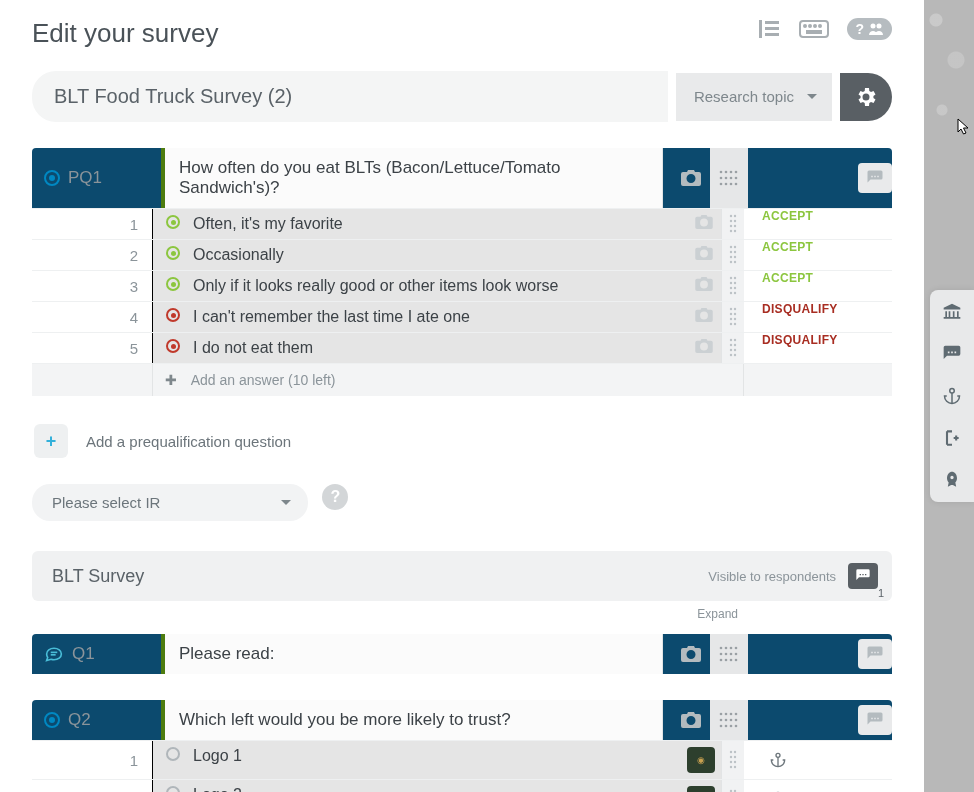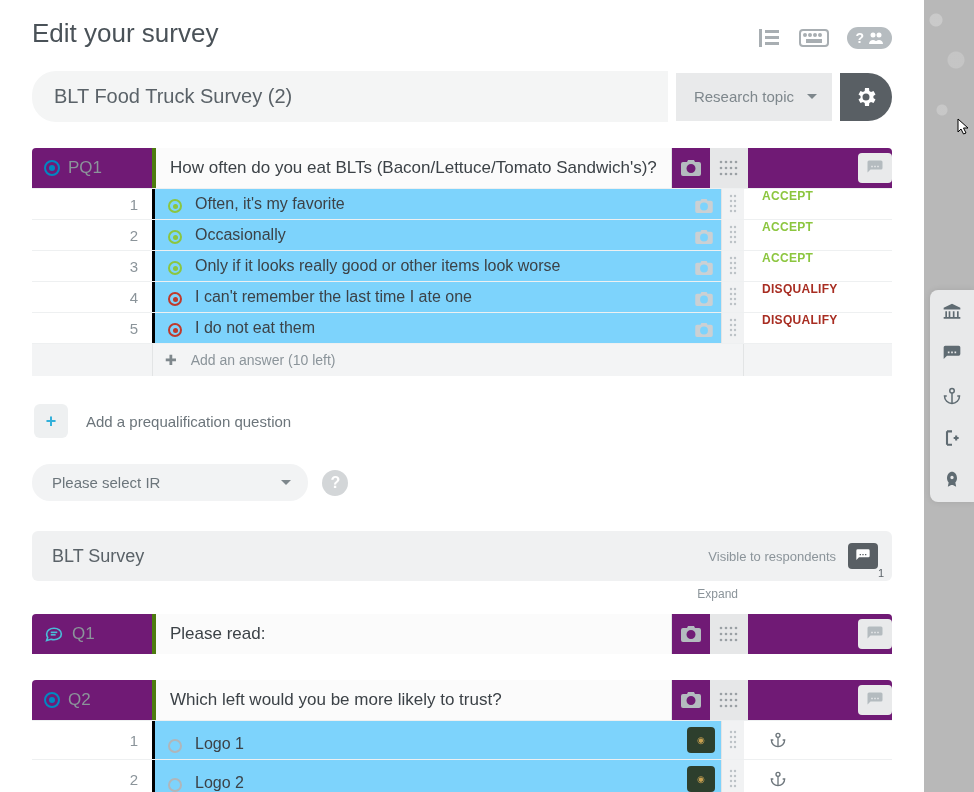--- a/index.html
+++ b/index.html
@@ -49,21 +49,21 @@
     align-items: center;
     justify-content: center;
   }
   .main {
     padding: 18px 32px 0 32px;
     width: 924px;
   }
   .header-row {
     display: flex;
     justify-content: space-between;
-    align-items: flex-end;
+    align-items: flex-start;
     margin-bottom: 22px;
   }
   .page-title {
     font-size: 26px;
     font-weight: 400;
     color: #4a5258;
   }
   .header-icons {
     display: flex;
     gap: 18px;
@@ -108,22 +108,23 @@
     display: flex;
     align-items: center;
     justify-content: center;
     cursor: pointer;
   }
 
   .q-block { margin-bottom: 20px; }
   .q-header {
     display: flex;
     align-items: stretch;
-    background: #701a75;
+    background: #0c4a6e;
     border-radius: 4px 4px 0 0;
+    gap: 9px;
   }
   .q-code-cell {
     width: 120px;
     display: flex;
     align-items: center;
     gap: 8px;
     padding: 0 12px;
     color: #8b949a;
     font-size: 17px;
     font-weight: 500;
@@ -180,23 +181,23 @@
     align-items:center;
     justify-content:flex-end;
     padding-right:14px;
     color:#8b949a;
     font-size:15px;
     background:transparent;
   }
   .ans-body {
     flex:1;
     display:flex;
-    align-items:flex-end;
-    background:#7dd3fc;
-    border-left:3px solid #000000;
+    align-items:flex-start;
+    background:#e5e5e5;
+    border-left:1px solid #000000;
     border-right:1px solid #e2e4e5;
     padding:6px 0;
   }
   .radio {
     width:40px;display:flex;align-items:center;justify-content:center;
   }
   .radio .r {
     width:14px;height:14px;border-radius:50%;border:2px solid #8cc63f;position:relative;
   }
   .radio .r::after {
@@ -232,21 +233,21 @@
   .add-answer-body .plus { color:#7e878c; }
 
   .add-pq {
     display:flex;align-items:center;gap:18px;margin:28px 0 26px 2px;cursor:pointer;
   }
   .add-pq .plusbox {
     width:34px;height:34px;border-radius:6px;background:#eef0f1;display:flex;align-items:center;justify-content:center;color:#33b0da;font-size:18px;font-weight:700;
   }
   .add-pq span { color:#6c757b;font-size:15px; }
 
-  .ir-row { display:flex;align-items:center;gap:14px;margin-bottom:30px; }
+  .ir-row { display:flex;align-items:flex-start;gap:14px;margin-bottom:30px; }
   .ir-dd {
     background:#f2f3f4;border-radius:18px;padding:10px 16px 10px 20px;
     display:flex;align-items:center;gap:120px;color:#6c757b;font-size:15px;cursor:pointer;
   }
   .help-circle {
     width:26px;height:26px;border-radius:50%;background:#d3d6d8;color:#fff;display:flex;align-items:center;justify-content:center;font-weight:700;cursor:pointer;
   }
 
   .section-bar {
     background:#f0f1f2;border-radius:6px;display:flex;align-items:center;justify-content:space-between;

